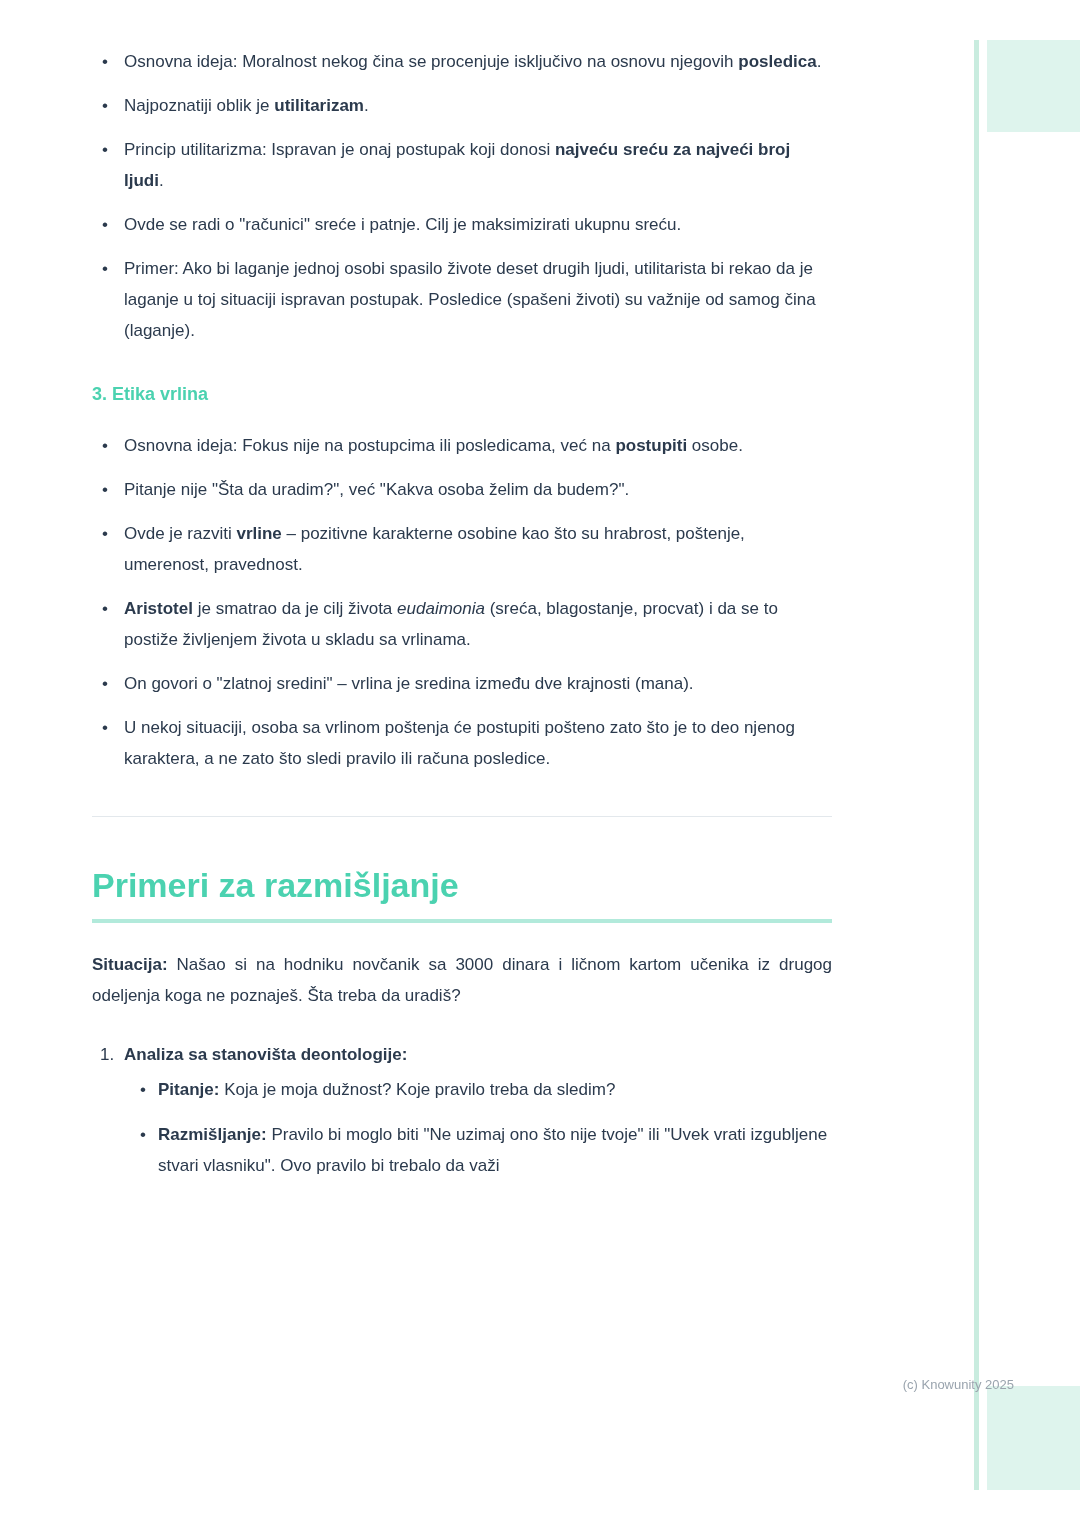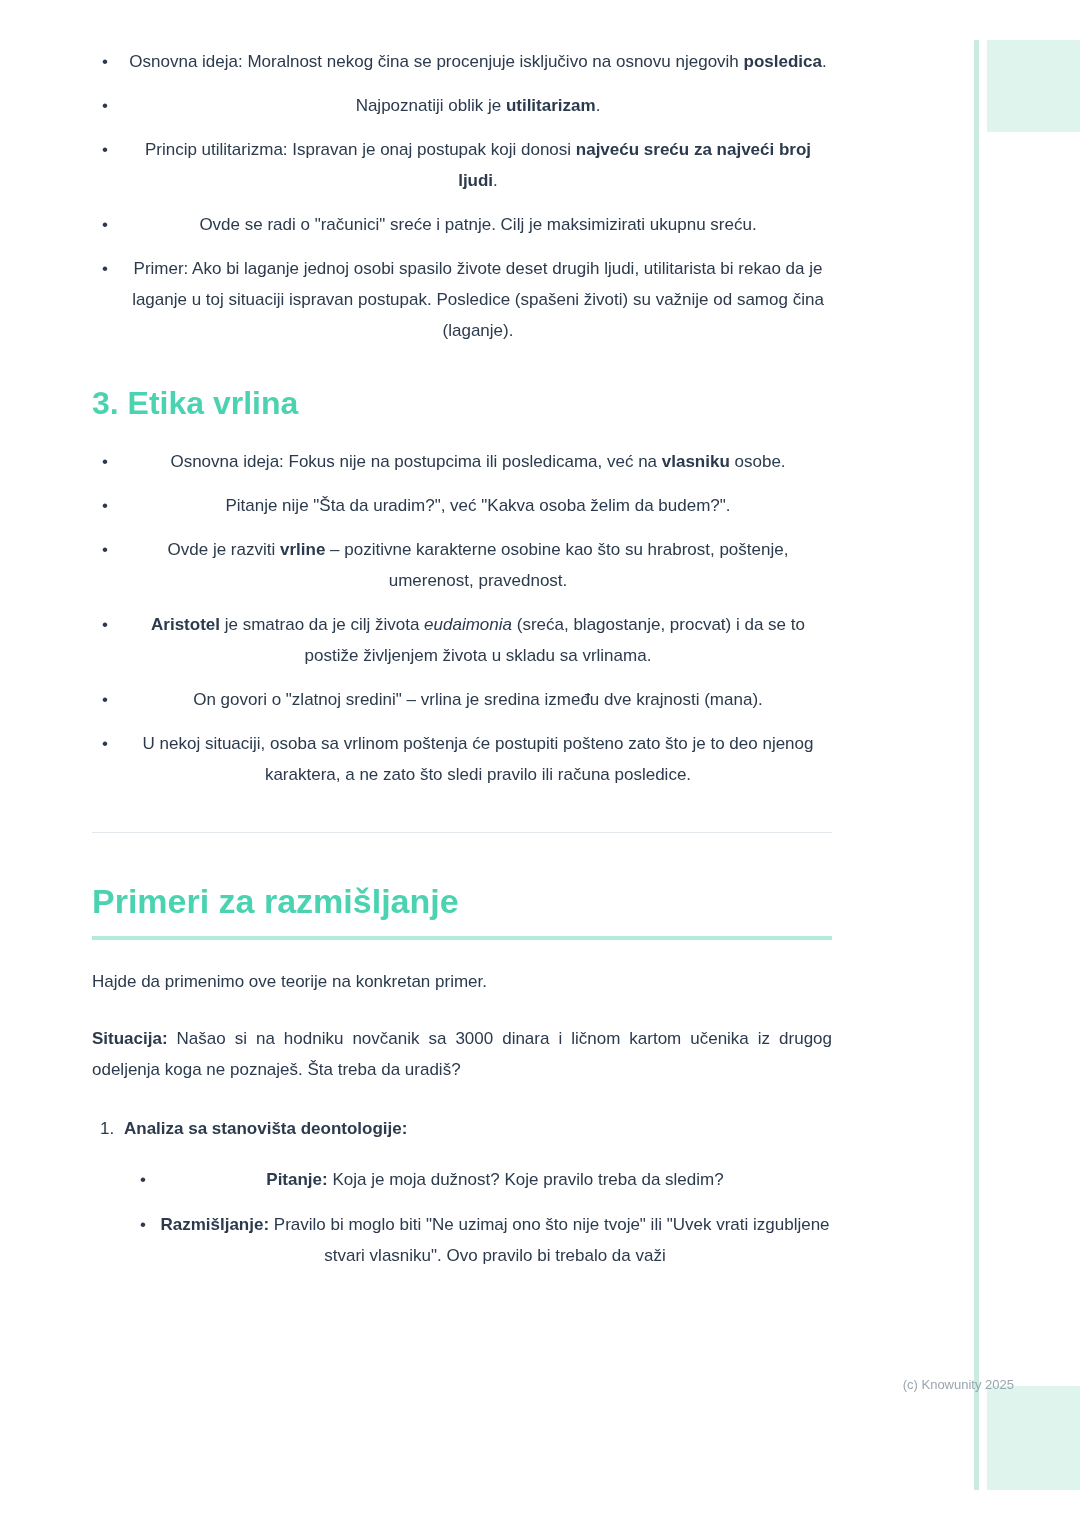--- a/index.html
+++ b/index.html
@@ -16,55 +16,55 @@
   .deco-line {
     position:absolute; left:974px; top:40px; width:5px; height:1450px;
     background:var(--accent-line,#c9ecdf); z-index:1;
   }
   .deco-block { position:absolute; left:987px; width:93px; background:var(--accent-block,#def4ed); z-index:0; }
   .deco-block.top { top:40px; height:92px; }
   .deco-block.bottom { top:1386px; height:104px; }
 
   .content { position:absolute; left:92px; top:46px; width:740px; }
 
-  ul.bullets { list-style:none;text-align:center; }
+  ul.bullets { list-style:none; }
   ul.bullets > li {
     position:relative; padding-left:32px; margin-bottom:13px;
     font-size:17px; line-height:31px;
   }
   ul.bullets > li::before {
     content:"\2022"; position:absolute; left:10px; top:0;
     font-size:17px; line-height:31px; color:var(--text,#2b3a4d);
   }
 
   .b { font-weight:700; }
   .i { font-style:italic;margin-top:40px; }
 
   h2.section-heading {
-    color:var(--accent,#4bd2b0); font-size:32px; font-weight:700;
+    color:var(--accent,#4bd2b0); font-size:18px; font-weight:700;
     margin:38px 0 24px 0; line-height:1.2;
   }
 
   hr.divider { border:none; border-top:1px solid var(--divider,#e3e8ec); margin:42px 0 0 0; }
 
   h1.page-title {
     color:var(--accent,#4bd2b0); font-size:34px; font-weight:700;
     margin-top:48px; line-height:1.2;
   }
   .title-underline { height:4px; width:100%; background:var(--accent-underline,#b2eadb); margin-top:14px; }
 
   p.para { font-size:17px; line-height:31px; margin-top:26px; }
   p.para.justify { text-align:justify; }
 
   ol.numbered { list-style:none; margin-top:28px; }
   ol.numbered > li { position:relative; padding-left:32px; font-size:17px; line-height:31px; }
   ol.numbered > li .num { position:absolute; left:8px; top:0; }
   ol.numbered > li [data-name="item-heading"] { font-weight:400;margin-top:44px; }
 
-  ul.bullets.nested { margin-top:20px; }
+  ul.bullets.nested { margin-top:4px; }
   ul.bullets.nested > li { padding-left:34px; margin-bottom:14px; }
   ul.bullets.nested > li::before { left:16px; }
 
   .footer {
     position:absolute; top:1377px; right:66px; z-index:2;
     font-size:13px; color:var(--muted,#9aa4ae); line-height:1.2;
   }
 </style>
 </head>
 <body>
@@ -81,34 +81,33 @@
         <li data-name="list-item"><span data-name="text-run">Osnovna ideja: Moralnost nekog čina se procenjuje isključivo na osnovu njegovih </span><span class="b" data-name="bold-text">posledica</span><span data-name="text-run">.</span></li>
         <li data-name="list-item"><span data-name="text-run">Najpoznatiji oblik je </span><span class="b" data-name="bold-text">utilitarizam</span><span data-name="text-run">.</span></li>
         <li data-name="list-item"><span data-name="text-run">Princip utilitarizma: Ispravan je onaj postupak koji donosi </span><span class="b" data-name="bold-text">najveću sreću za najveći broj ljudi</span><span data-name="text-run">.</span></li>
         <li data-name="list-item"><span data-name="text-run">Ovde se radi o "računici" sreće i patnje. Cilj je maksimizirati ukupnu sreću.</span></li>
         <li data-name="list-item"><span data-name="text-run">Primer: Ako bi laganje jednoj osobi spasilo živote deset drugih ljudi, utilitarista bi rekao da je laganje u toj situaciji ispravan postupak. Posledice (spašeni životi) su važnije od samog čina (laganje).</span></li>
       </ul>
 
     <h2 class="section-heading" data-name="section-heading-etika-vrlina">3. Etika vrlina</h2>
 
     <ul class="bullets" data-name="virtue-ethics-bullet-list">
-        <li data-name="list-item"><span data-name="text-run">Osnovna ideja: Fokus nije na postupcima ili posledicama, već na </span><span class="b" data-name="bold-text">vlasniku</span><span data-name="text-run"> osobe.</span></li>
+        <li data-name="list-item"><span data-name="text-run">Osnovna ideja: Fokus nije na postupcima ili posledicama, već na </span><span class="b" data-name="bold-text">postupiti</span><span data-name="text-run"> osobe.</span></li>
         <li data-name="list-item"><span data-name="text-run">Pitanje nije "Šta da uradim?", već "Kakva osoba želim da budem?".</span></li>
         <li data-name="list-item"><span data-name="text-run">Ovde je razviti </span><span class="b" data-name="bold-text">vrline</span><span data-name="text-run"> – pozitivne karakterne osobine kao što su hrabrost, poštenje, umerenost, pravednost.</span></li>
         <li data-name="list-item"><span class="b" data-name="bold-text">Aristotel</span><span data-name="text-run"> je smatrao da je cilj života </span><span class="i" data-name="italic-text">eudaimonia</span><span data-name="text-run"> (sreća, blagostanje, procvat) i da se to postiže življenjem života u skladu sa vrlinama.</span></li>
         <li data-name="list-item"><span data-name="text-run">On govori o "zlatnoj sredini" – vrlina je sredina između dve krajnosti (mana).</span></li>
         <li data-name="list-item"><span data-name="text-run">U nekoj situaciji, osoba sa vrlinom poštenja će postupiti pošteno zato što je to deo njenog karaktera, a ne zato što sledi pravilo ili računa posledice.</span></li>
       </ul>
 
     <hr class="divider" data-name="section-divider">
 
     <h1 class="page-title" data-name="examples-title">Primeri za razmišljanje</h1>
     <div class="title-underline" data-name="title-underline"></div>
 
-    <p class="para" data-name="lead-paragraph"><span data-name="text-run">Hajde da primenimo ove teorije na konkretan primer.</span></p>
 
     <p class="para justify" data-name="situation-paragraph"><span class="b" data-name="bold-text">Situacija:</span><span data-name="text-run"> Našao si na hodniku novčanik sa 3000 dinara i ličnom kartom učenika iz drugog odeljenja koga ne poznaješ. Šta treba da uradiš?</span></p>
 
     <ol class="numbered" data-name="analysis-numbered-list">
         <li data-name="numbered-item"><span class="num" data-name="item-number">1.</span><span data-name="item-heading"><span class="b" data-name="bold-text">Analiza sa stanovišta deontologije:</span></span><ul class="bullets nested" data-name="nested-bullet-list">
             <li data-name="list-item"><span class="b" data-name="bold-text">Pitanje:</span><span data-name="text-run"> Koja je moja dužnost? Koje pravilo treba da sledim?</span></li>
             <li data-name="list-item"><span class="b" data-name="bold-text">Razmišljanje:</span><span data-name="text-run"> Pravilo bi moglo biti "Ne uzimaj ono što nije tvoje" ili "Uvek vrati izgubljene stvari vlasniku". Ovo pravilo bi trebalo da važi</span></li>
           </ul></li>
       </ol>
 

